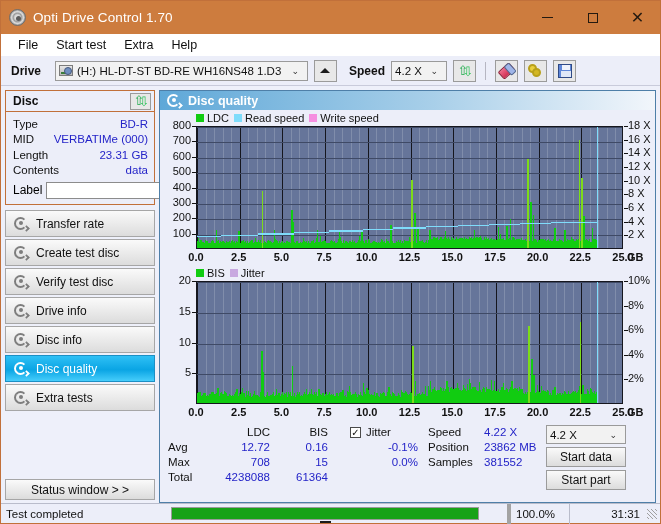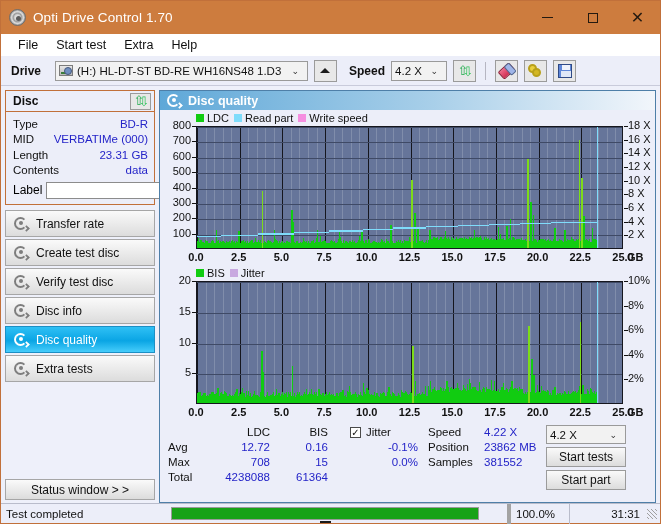--- a/index.html
+++ b/index.html
@@ -343,20 +343,28 @@
               <span class="tick"></span>
             </span>
           <span>Verify test disc</span>
         </div>
         <div class="navbtn">
           <span class="nav-ico">
               <span class="ring"></span>
               <span class="dot"></span>
               <span class="tick"></span>
             </span>
+          <span>Drive info</span>
+        </div>
+        <div class="navbtn">
+          <span class="nav-ico">
+              <span class="ring"></span>
+              <span class="dot"></span>
+              <span class="tick"></span>
+            </span>
           <span>Disc info</span>
         </div>
         <div class="navbtn active">
           <span class="nav-ico">
               <span class="ring"></span>
               <span class="dot"></span>
               <span class="tick"></span>
             </span>
           <span>Disc quality</span>
         </div>
@@ -389,21 +397,21 @@
 
         <div class="charts">
 
           <div class="legend">
             <span class="item">
               <span class="sw" id="sw-ldc" style="background: rgb(17, 204, 17);"></span>
               <span>LDC</span>
             </span>
             <span class="item">
               <span class="sw" id="sw-read" style="background: rgb(127, 220, 251);"></span>
-              <span>Read part</span>
+              <span>Read speed</span>
             </span>
             <span class="item">
               <span class="sw" id="sw-write" style="background: rgb(245, 143, 224);"></span>
               <span>Write speed</span>
             </span>
           </div>
           <div class="chart-wrap" id="wrap1" style="height:140px;">
               <div class="chart" style="position: absolute; left: 33px; top: 2px; width: 427px; height: 123px;">
                 <div class="grid-v gv-major" style="left: 0px;"></div>
                 <div class="grid-v gv-minor" style="left: 8.54px;"></div>
@@ -1549,21 +1557,21 @@
               <div class="row num">381552</div>
             </div>
           </div>
 
           <div style="margin-left:4px;display:flex;flex-direction:column;gap:3px;width:80px;">
             <div class="combo" style="height:19px;">
               <span>4.2 X</span>
               <span class="caret">⌄</span>
             </div>
             <div class="btn" style="height:20px;">
-              <span>Start tests</span>
+              <span>Start data</span>
             </div>
             <div class="btn" style="height:20px;">
               <span>Start part</span>
             </div>
           </div>
         </div>
       </div>
     </div>
   </div>
 

